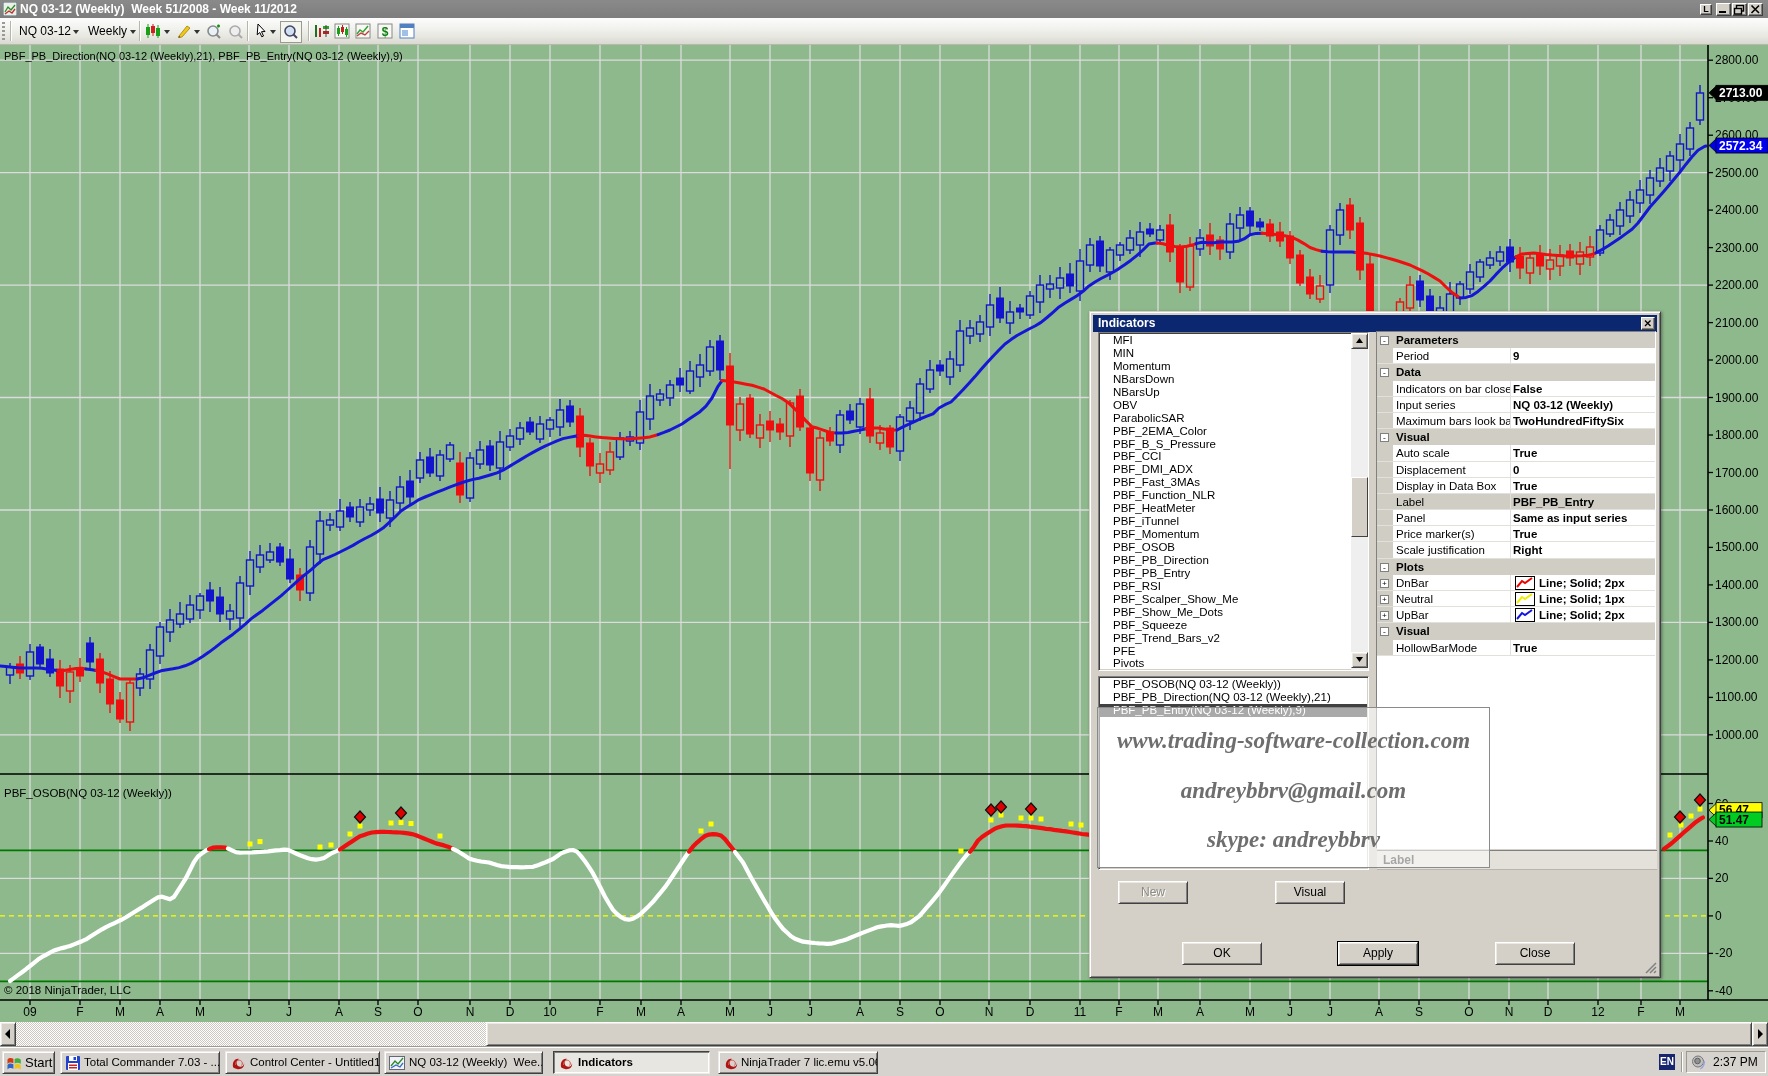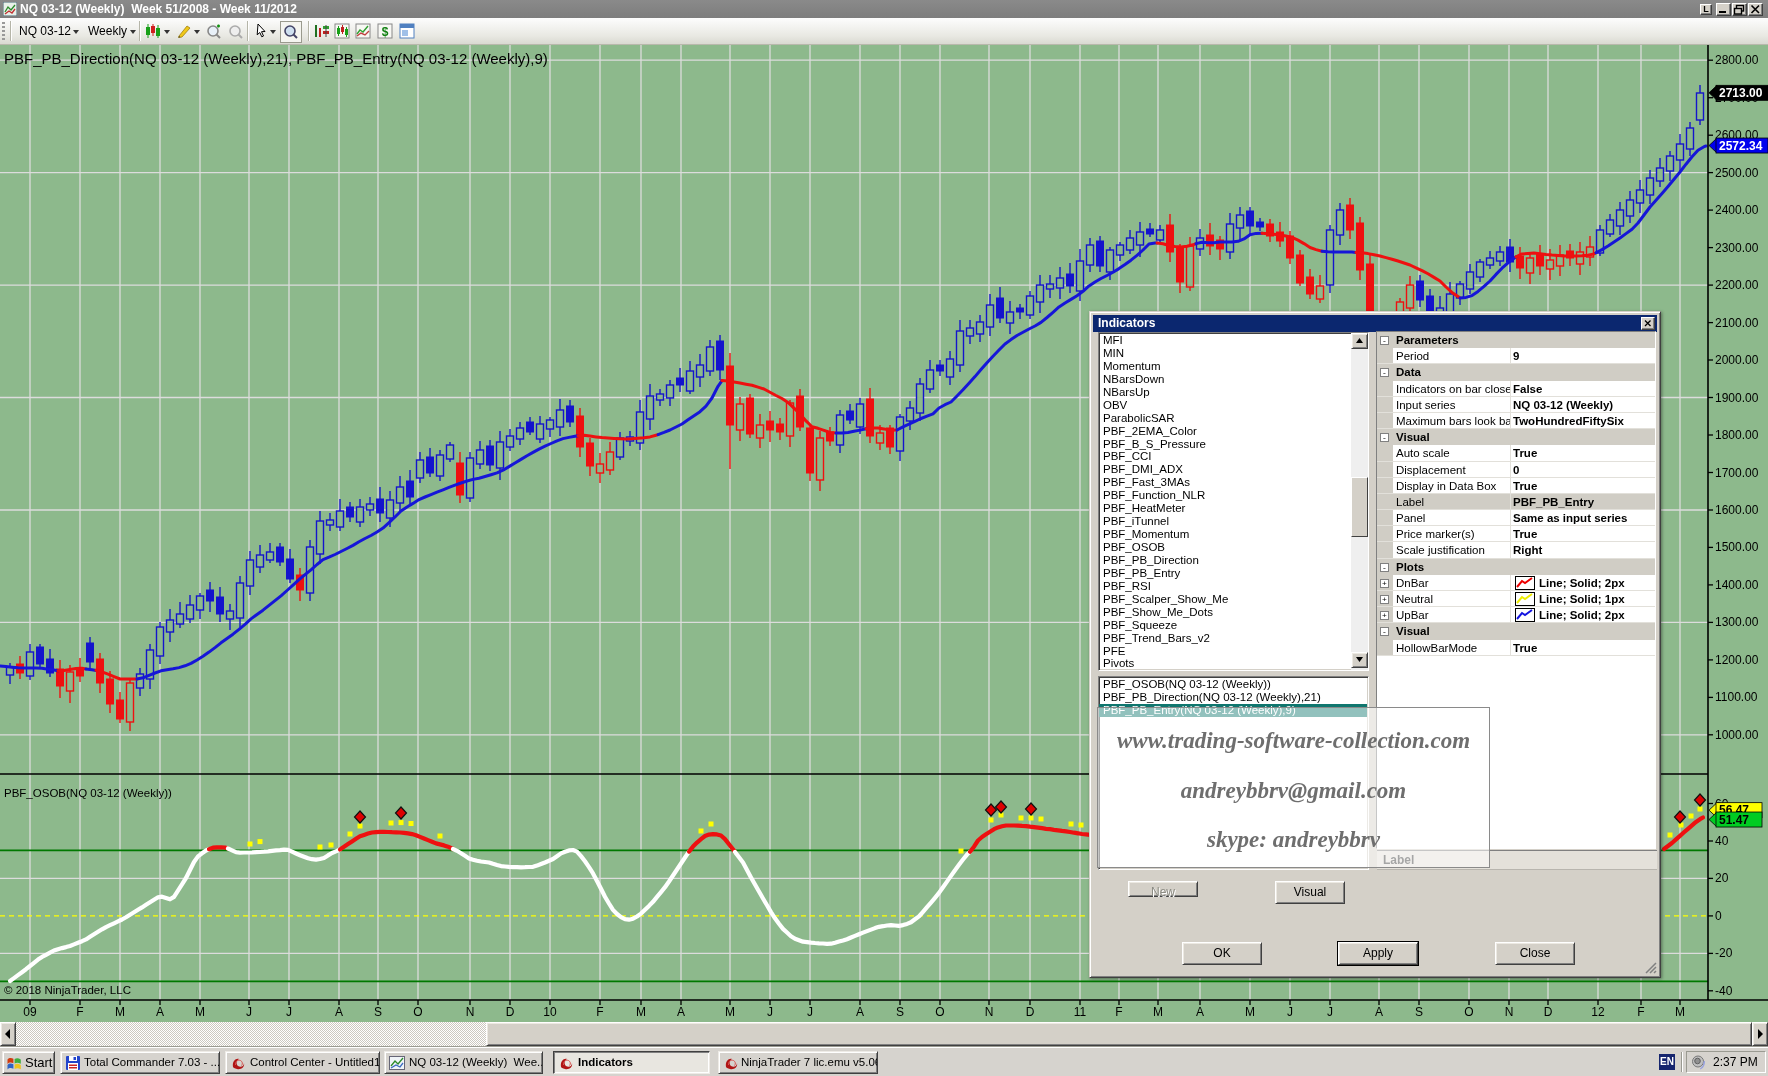--- a/index.html
+++ b/index.html
@@ -22,21 +22,21 @@
 
 #taskbar{left:0;top:1047px;width:1768px;height:29px;background:#d6d3ce;border-top:1px solid #fff;box-shadow:0 -1px 0 #9a9a91}
 .tbtn{position:absolute;top:3px;height:23px;background:#d6d3ce;border:1px solid;border-color:#eeebe6 #404040 #404040 #eeebe6;box-shadow:inset 1px 1px 0 #fff,inset -1px -1px 0 #808080;font-size:11.5px;color:#000;line-height:21px;white-space:nowrap;overflow:hidden}
 .tbtn.active{background:#e8e6e0;border-color:#404040 #eeebe6 #eeebe6 #404040;box-shadow:inset 1px 1px 0 #808080,inset -1px -1px 0 #fff;font-weight:bold}
 
 #dlg{left:1089px;top:311px;width:572px;height:667px;background:#d4d0c8;border:1px solid;border-color:#d4d0c8 #404040 #404040 #d4d0c8;box-shadow:inset 1px 1px 0 #fff,inset -1px -1px 0 #808080,1px 1px 3px rgba(0,0,0,.4)}
 #dlgtitle{position:absolute;left:3px;top:3px;right:3px;height:17px;background:#0b276f;color:#fff;font-weight:bold;font-size:12px;line-height:16px;padding-left:5px}
 .xbtn{position:absolute;right:2px;top:2px;width:14px;height:13px;background:#d4d0c8;border:1px solid;border-color:#fff #404040 #404040 #fff;box-shadow:inset -1px -1px 0 #808080;color:#000;text-align:center;font:bold 9px "Liberation Mono",monospace;line-height:12px}
 .sunken{border:1px solid;border-color:#808080 #fff #fff #808080;box-shadow:inset 1px 1px 0 #404040,inset -1px -1px 0 #d4d0c8;background:#fff}
 .lb{font-size:11.5px;color:#000}
-.lb div{height:12.95px;line-height:13px;padding-left:4px;white-space:nowrap}
+.lb div{height:12.95px;line-height:13px;padding-left:14px;white-space:nowrap}
 .btn{position:absolute;background:#d4d0c8;border:1px solid;border-color:#fff #404040 #404040 #fff;box-shadow:inset 1px 1px 0 #ece9e2,inset -1px -1px 0 #808080;font-size:12px;color:#000;text-align:center}
 .btn.default{outline:1px solid #000;outline-offset:0px}
 .btn.disabled{color:#8c8c84;text-shadow:1px 1px 0 #fff}
 
 #pgrid{left:1376px;top:331px;width:280px;height:518px;background:#fff;border:1px solid;border-color:#808080 #fff #fff #808080;font-size:11.5px}
 .prow{position:relative;height:16.2px;line-height:16px;white-space:nowrap}
 .prow .nm{position:absolute;left:19px;top:0;color:#000;width:114px;overflow:hidden}
 .prow .vl{position:absolute;left:136px;top:0;font-weight:bold;color:#000}
 .prow.cat{background:#d0cdc5;font-weight:bold}
 .prow.cat .nm{left:19px;width:250px}
@@ -638,21 +638,21 @@
     <path d="M1709 145.52696799999995 L1717 138.02696799999995 L1717 153.02696799999995 Z" fill="#0000ee" stroke="#000" stroke-width="0.8"></path>
     <rect x="1716" y="138.02696799999995" width="52" height="15" fill="#0000ee" stroke="#000" stroke-width="0.8"></rect>
     <text x="1719" y="149.72696799999994" style="font:bold 12px 'Liberation Sans',sans-serif;fill:#fff">2572.34</text>
     <path d="M1709 810.1599249999999 L1717 802.6599249999999 L1717 817.6599249999999 Z" fill="#ffff00" stroke="#000" stroke-width="0.8"></path>
     <rect x="1716" y="802.6599249999999" width="46" height="15" fill="#ffff00" stroke="#000" stroke-width="0.8"></rect>
     <text x="1719" y="814.359925" style="font:bold 12px 'Liberation Sans',sans-serif;fill:#000">56.47</text>
     <path d="M1709 819.522425 L1717 812.022425 L1717 827.022425 Z" fill="#00cc22" stroke="#000" stroke-width="0.8"></path>
     <rect x="1716" y="812.022425" width="46" height="15" fill="#00cc22" stroke="#000" stroke-width="0.8"></rect>
     <text x="1719" y="823.722425" style="font:bold 12px 'Liberation Sans',sans-serif;fill:#000">51.47</text>
   </svg>
-<div class="abs" style="left:4px;top:50px;font-size:15px">PBF_PB_Direction(NQ 03-12 (Weekly),21), PBF_PB_Entry(NQ 03-12 (Weekly),9)</div>
+<div class="abs" style="left:4px;top:50px;font-size:11px">PBF_PB_Direction(NQ 03-12 (Weekly),21), PBF_PB_Entry(NQ 03-12 (Weekly),9)</div>
 <div class="abs" style="left:4px;top:787px;font-size:11.5px">PBF_OSOB(NQ 03-12 (Weekly))</div>
 <div class="abs" style="left:4px;top:984px;font-size:11.5px">© 2018 NinjaTrader, LLC</div>
 <div id="titlebar" class="abs">
 <svg class="abs" style="left:3px;top:2px" width="14" height="14">
       <rect width="14" height="14" fill="#e8f0e8" stroke="#467"></rect>
       <path d="M2 10 L5 5 L8 8 L12 3" stroke="#2a8a2a" fill="none" stroke-width="1.3"></path>
       <path d="M2 12 L6 9 L9 11 L12 7" stroke="#c03030" fill="none" stroke-width="1.3"></path>
     </svg>
 <span class="txt">NQ 03-12 (Weekly)&nbsp; Week 51/2008 - Week 11/2012</span>
 <div class="wbtn" style="left:1700px;width:12px;height:11px;top:4px;line-height:9px">L</div>
@@ -836,28 +836,28 @@
     <div class="sbtn" style="width:17px;height:16px;top:319px"><svg width="15" height="14">
             <path d="M7.5 9 L11 4 L4 4 Z" fill="#000"></path>
           </svg></div>
     <div class="abs" style="left:0;top:144px;width:17px;height:60px;background:#d4d0c8;border:1px solid;border-color:#fff #404040 #404040 #fff"></div>
   </div>
 </div>
 <div class="abs sunken" style="left:8px;top:364px;width:271px;height:194px">
   <div class="lb" style="position:absolute;left:0;top:1px;right:1px">
     <div>PBF_OSOB(NQ 03-12 (Weekly))</div>
     <div>PBF_PB_Direction(NQ 03-12 (Weekly),21)</div>
-    <div style="background:#0f766e;color:#fff">PBF_PB_Entry(NQ 03-12 (Weekly),9)</div>
+    <div style="background:#404040;color:#fff">PBF_PB_Entry(NQ 03-12 (Weekly),9)</div>
   </div>
 </div>
 
 <div class="abs" style="left:287px;top:538px;width:280px;height:62px;border-top:1px solid #808080">
   <div style="height:19px;background:#e4e1da;border-bottom:1px solid #b8b5ae;font-weight:bold;font-size:12px;line-height:18px;padding-left:6px;color:#3a3a3a">Label</div>
 </div>
-<div class="btn disabled" style="left:38px;top:569px;width:70px;height:16px;line-height:21px">New</div>
+<div class="btn disabled" style="left:28px;top:569px;width:70px;height:23px;line-height:21px">New</div>
 <div class="btn" style="left:185px;top:569px;width:70px;height:23px;line-height:21px">Visual</div>
 <div class="btn" style="left:92px;top:630px;width:80px;height:23px;line-height:21px">OK</div>
 <div class="btn default" style="left:248px;top:630px;width:80px;height:23px;line-height:21px">Apply</div>
 <div class="btn" style="left:405px;top:630px;width:80px;height:23px;line-height:21px">Close</div>
 <svg class="abs" style="right:3px;bottom:3px" width="13" height="13">
       <path d="M12 2 L2 12 M12 6 L6 12 M12 10 L10 12" stroke="#808080" stroke-width="1.5"></path>
     </svg>
 </div>
 <div id="pgrid" class="abs">
     <div class="prow cat">

